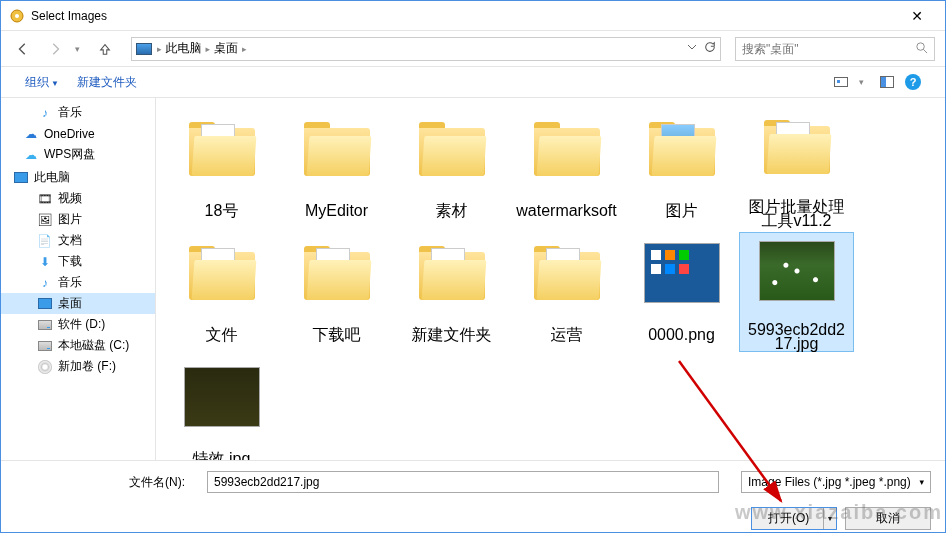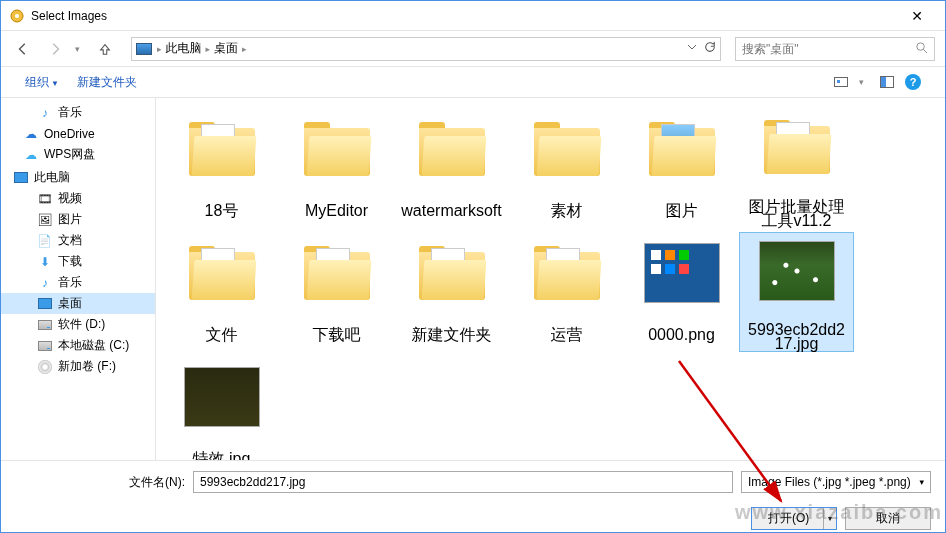--- a/index.html
+++ b/index.html
@@ -62,21 +62,21 @@
 .img-desktop::before { content:''; position:absolute; inset:4px; background:
   linear-gradient(#fff,#fff) 2px 2px/10px 10px no-repeat,
   linear-gradient(#f80,#f80) 16px 2px/10px 10px no-repeat,
   linear-gradient(#0c0,#0c0) 30px 2px/10px 10px no-repeat,
   linear-gradient(#fff,#fff) 2px 16px/10px 10px no-repeat,
   linear-gradient(#08f,#08f) 16px 16px/10px 10px no-repeat,
   linear-gradient(#f44,#f44) 30px 16px/10px 10px no-repeat; }
 .img-doc { background: #fff; border: 1px solid #ccc; padding: 4px; font-size: 3px; line-height: 4px; color: #666; overflow: hidden; }
 
 .footer { border-top: 1px solid #e5e5e5; padding: 10px 14px 8px; background: #fff; }
-.fn-row { display: flex; align-items: center; gap: 8px; margin-bottom: 14px; }
+.fn-row { display: flex; align-items: center; gap: 22px; margin-bottom: 14px; }
 .fn-label { width: 170px; text-align: right; font-size: 12px; }
 .fn-input { flex: 1; height: 22px; border: 1px solid #aaa; padding: 0 6px; font-size: 12px; outline: none; }
 .filter { width: 190px; height: 22px; border: 1px solid #aaa; padding: 0 6px; font-size: 12px; display: flex; align-items: center; white-space: nowrap; overflow: hidden; }
 .filter .dd { margin-left: auto; font-size: 9px; }
 .btn-row { display: flex; justify-content: flex-end; gap: 8px; }
 .btn { min-width: 86px; height: 23px; border: 1px solid #aaa; background: #efefef; font-size: 12px; cursor: pointer; display: flex; align-items: center; justify-content: center; }
 .btn.def { border-color: #4a90e2; }
 .btn .bd { margin-left: auto; font-size: 8px; padding-left: 4px; border-left: 1px solid #aaa; height: 100%; display: flex; align-items: center; padding-right:4px; }
 
 .arrow-annot { position: absolute; left: 670px; top: 352px; pointer-events: none; }
@@ -265,31 +265,31 @@
           <div class="label">MyEditor</div>
         </div>
         <div class="file-item">
           <div class="thumb">
             <div class="folder-icn">
               <div class="folder-tab"></div>
               <div class="folder-back"></div>
               <div class="folder-front"></div>
             </div>
           </div>
+          <div class="label">素材</div>
+        </div>
+        <div class="file-item">
+          <div class="thumb">
+            <div class="folder-icn">
+              <div class="folder-tab"></div>
+              <div class="folder-back"></div>
+              <div class="folder-front"></div>
+            </div>
+          </div>
           <div class="label">watermarksoft</div>
-        </div>
-        <div class="file-item">
-          <div class="thumb">
-            <div class="folder-icn">
-              <div class="folder-tab"></div>
-              <div class="folder-back"></div>
-              <div class="folder-front"></div>
-            </div>
-          </div>
-          <div class="label">素材</div>
         </div>
         <div class="file-item">
           <div class="thumb">
             <div class="folder-icn">
               <div class="folder-tab"></div>
               <div class="folder-back"></div>
               <div class="folder-paper" style="background:linear-gradient(#8cf,#48a);"></div>
               <div class="folder-front"></div>
             </div>
           </div>

